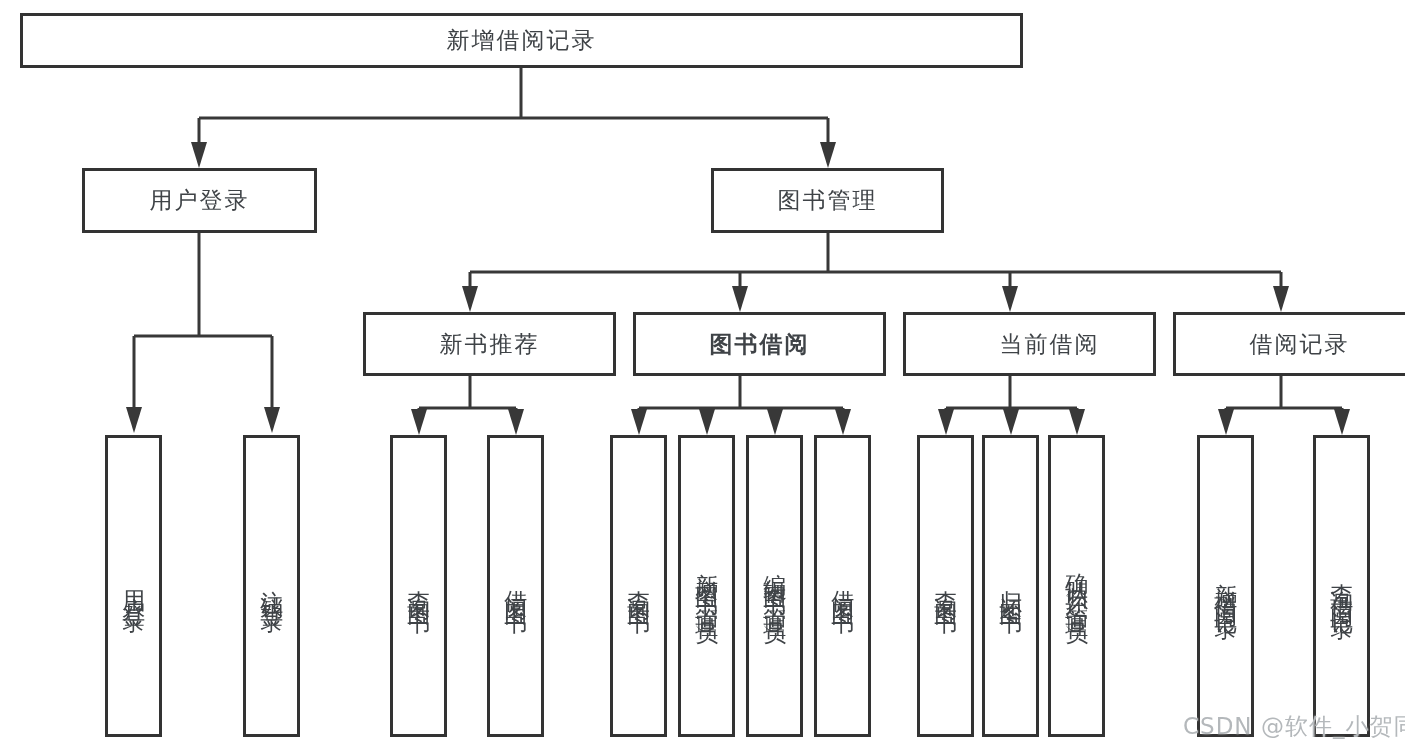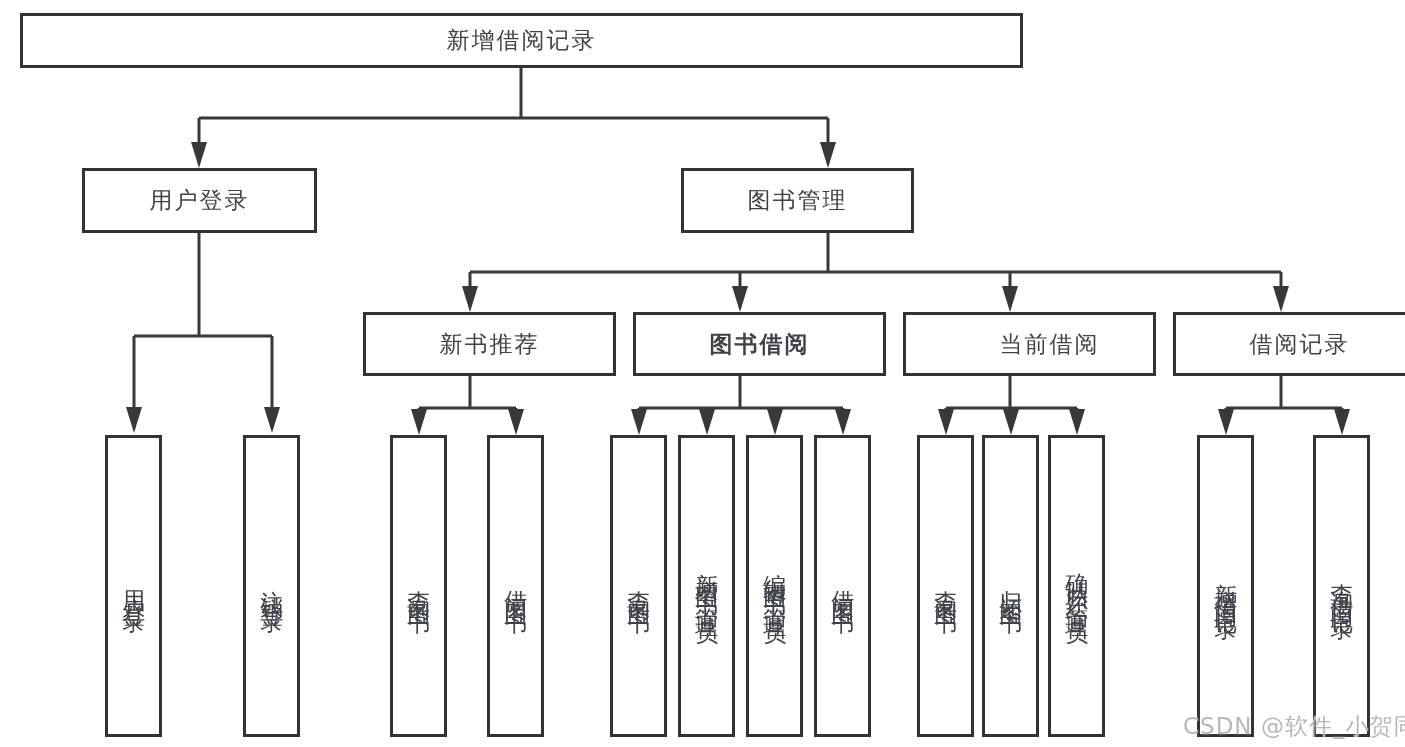--- a/index.html
+++ b/index.html
@@ -93,21 +93,21 @@
       <polygon points="1003,409 1019,409 1011,435"></polygon>
       <polygon points="1069,409 1085,409 1077,435"></polygon>
       <polygon points="1218,409 1234,409 1226,435"></polygon>
       <polygon points="1334,409 1350,409 1342,435"></polygon>
     </g>
   </svg>
 
   <div class="node root">新增借阅记录</div>
 
   <div class="node lvl2" style="left:82px;">用户登录</div>
-  <div class="node lvl2" style="left:681px; width:233px;">图书管理</div>
+  <div class="node lvl2" style="left:711px; width:233px;">图书管理</div>
 
   <div class="node lvl3" style="left:363px;">新书推荐</div>
   <div class="node lvl3" style="left:633px;font-weight:bold;">图书借阅</div>
   <div class="node lvl3" style="left:903px;padding-left:40px;">当前借阅</div>
   <div class="node lvl3" style="left:1173px;">借阅记录</div>
 
   <div class="node leaf vnode" style="left:105px;">用户登录</div>
   <div class="node leaf vnode" style="left:243px;">注销登录</div>
 
   <div class="node leaf vnode" style="left:390px;">查询图书</div>

